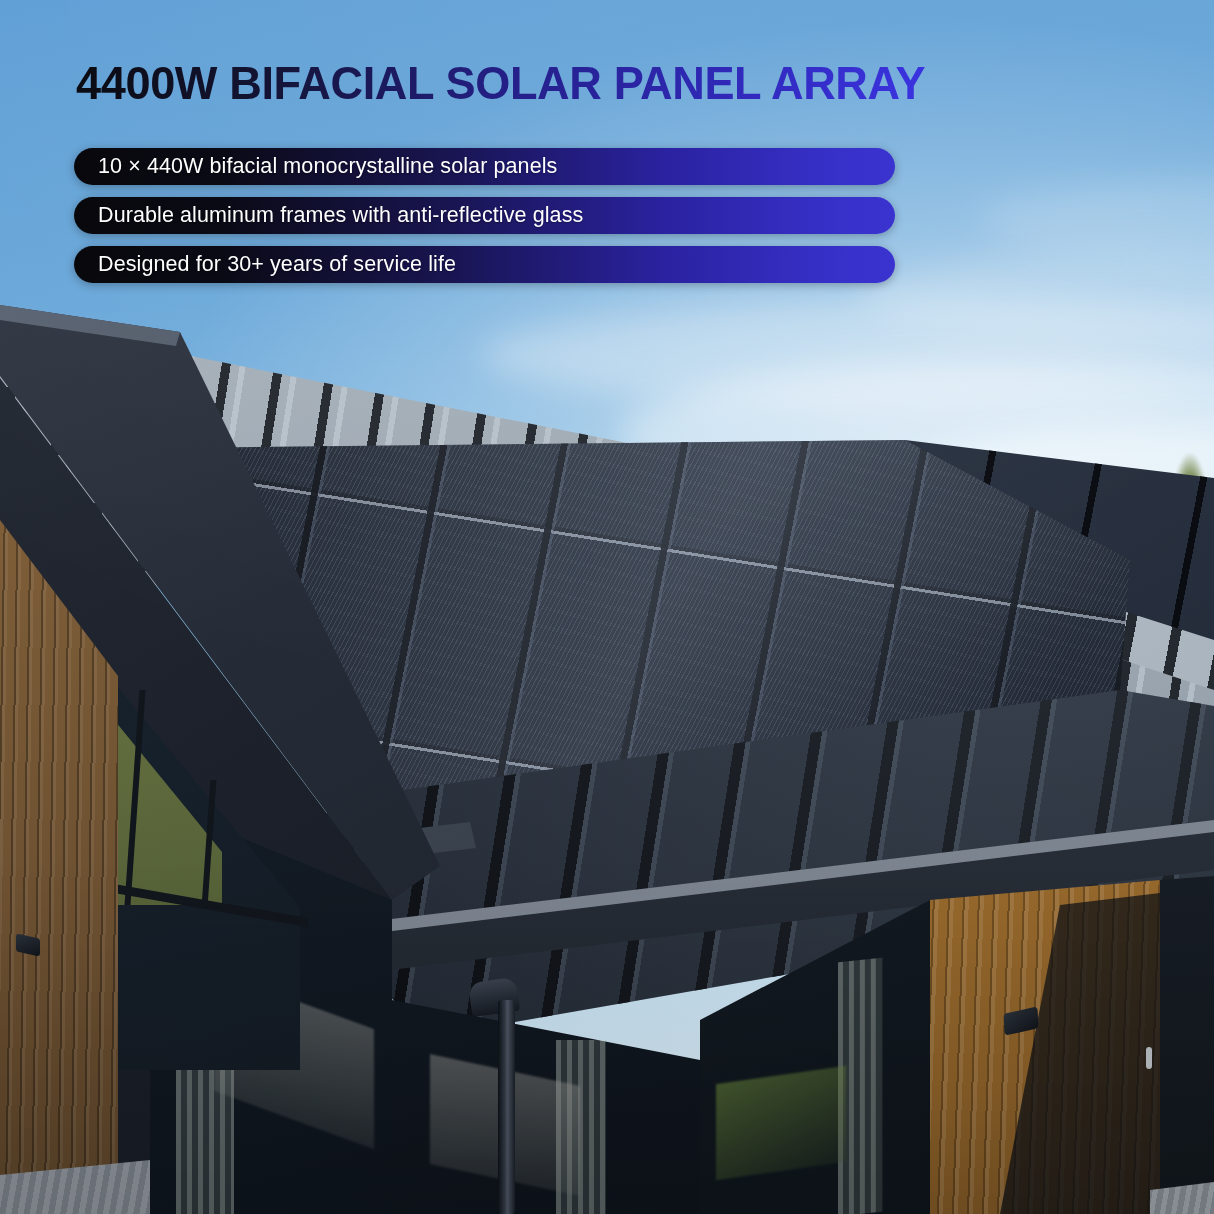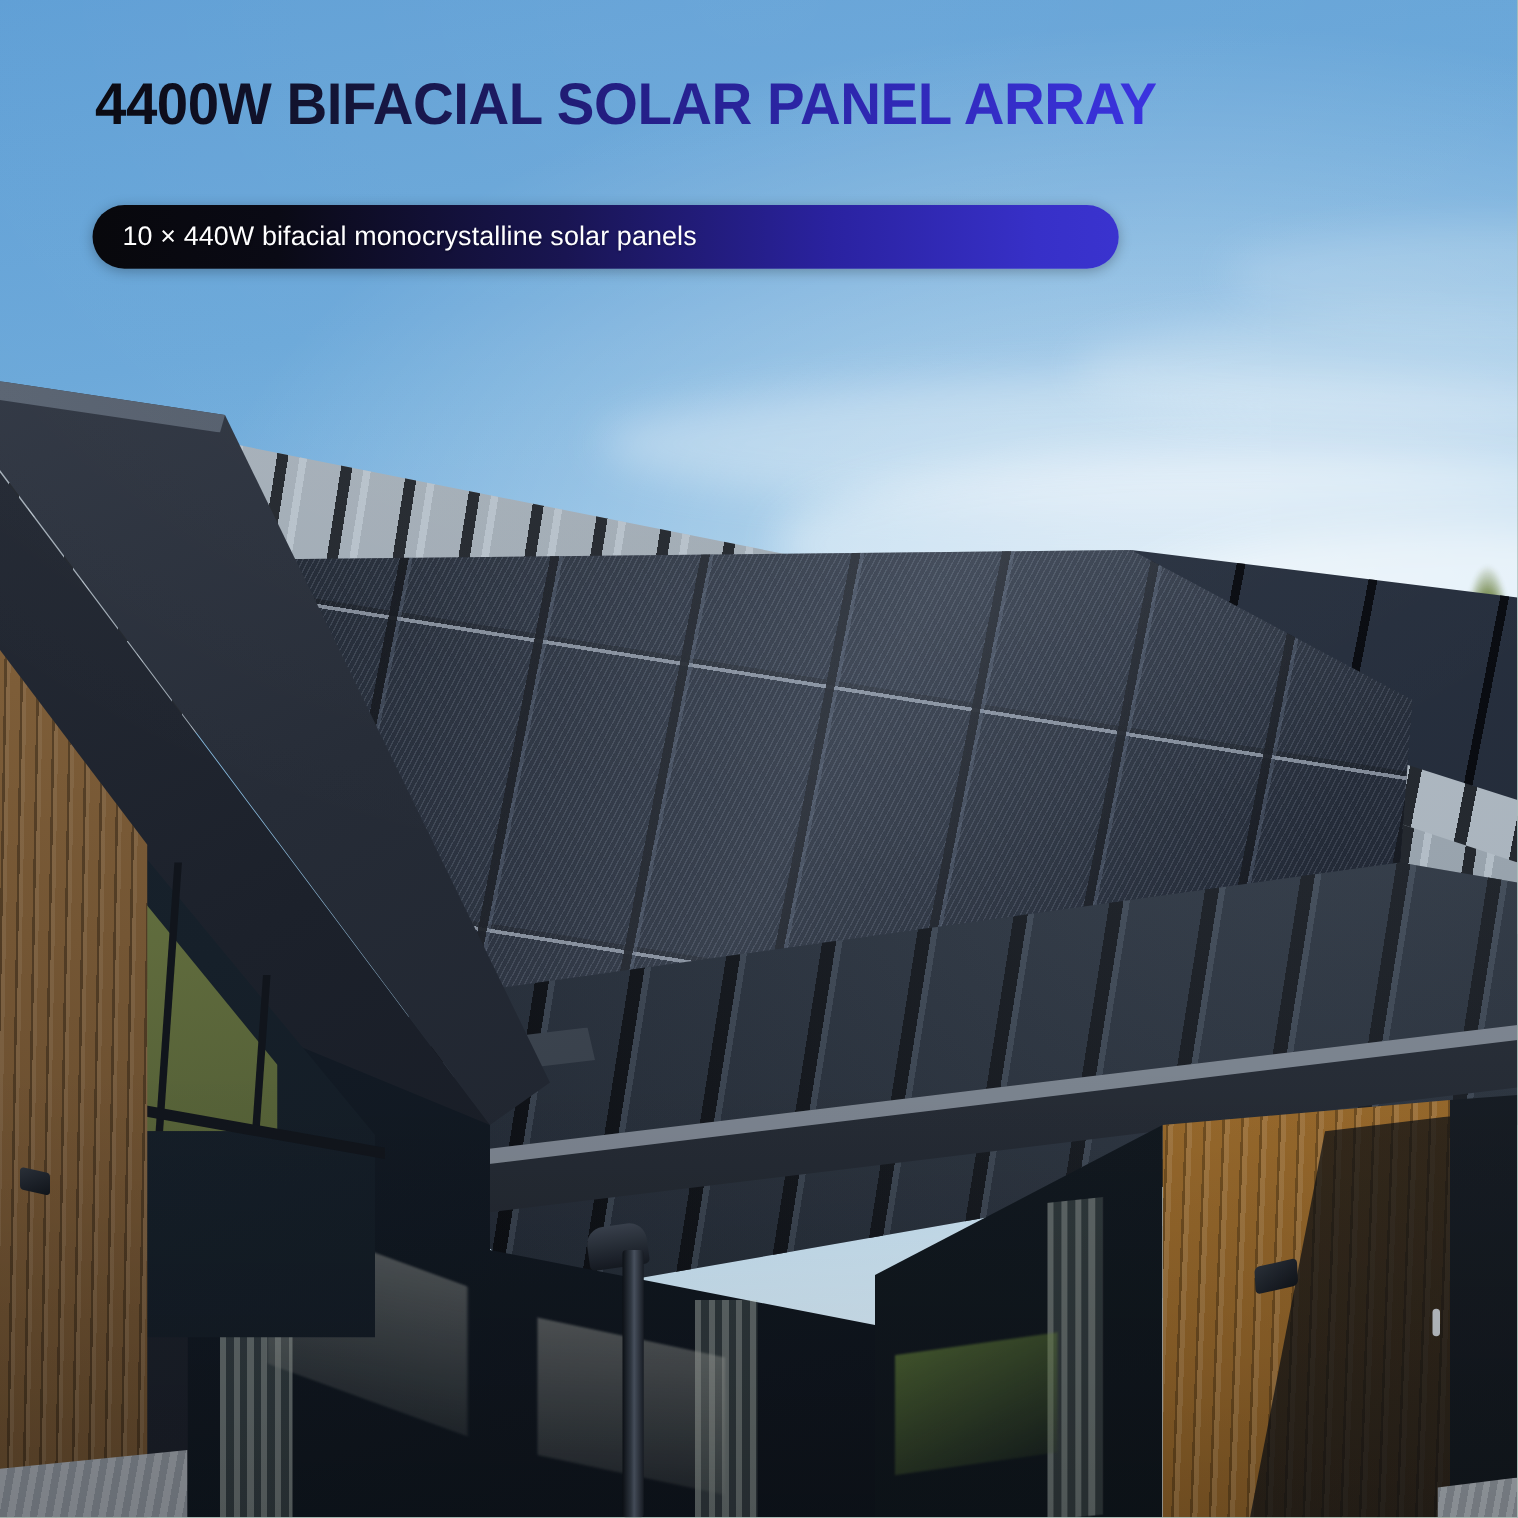--- a/index.html
+++ b/index.html
@@ -338,27 +338,26 @@
     color:transparent;
     -webkit-text-fill-color:transparent;
   }
 
   .pills{
     position:absolute;left:74px;top:148px;
     display:flex;flex-direction:column;gap:12px;
   }
   .pill{
     position:relative;
-    width:821px;height:51px;
+    width:821px;height:37px;
     border-radius:26px;
     background:linear-gradient(90deg,#08080c 0%, #0a0a15 18%, #191552 46%, #2a22a0 72%, #3730c8 92%, #3a33cf 100%);
     display:flex;align-items:center;
     box-shadow:0 2px 10px rgba(0,0,0,.28);
     overflow:hidden;
-    margin-top:16px;
   }
   .pill-label{
     padding-left:24px;
     color:#fff;
     font-family:"Liberation Sans",sans-serif;
     font-size:21.5px;
     font-weight:normal;
     letter-spacing:.1px;
     white-space:nowrap;
     text-shadow:0 1px 2px rgba(0,0,0,.35);
@@ -461,18 +460,24 @@
 
     <div class="title">4400W BIFACIAL SOLAR PANEL ARRAY</div>
 
     <div class="pills">
 
       <div class="pill">
         <span class="pill-label">10 × 440W bifacial monocrystalline solar panels</span>
       </div>
 
 
-
+      <div class="pill">
+        <span class="pill-label">Durable aluminum frames with anti-reflective glass</span>
+      </div>
+
+      <div class="pill">
+        <span class="pill-label">Designed for 30+ years of service life</span>
+      </div>
 
 
     </div>
   </div>
 </div>
 
 </body></html>

